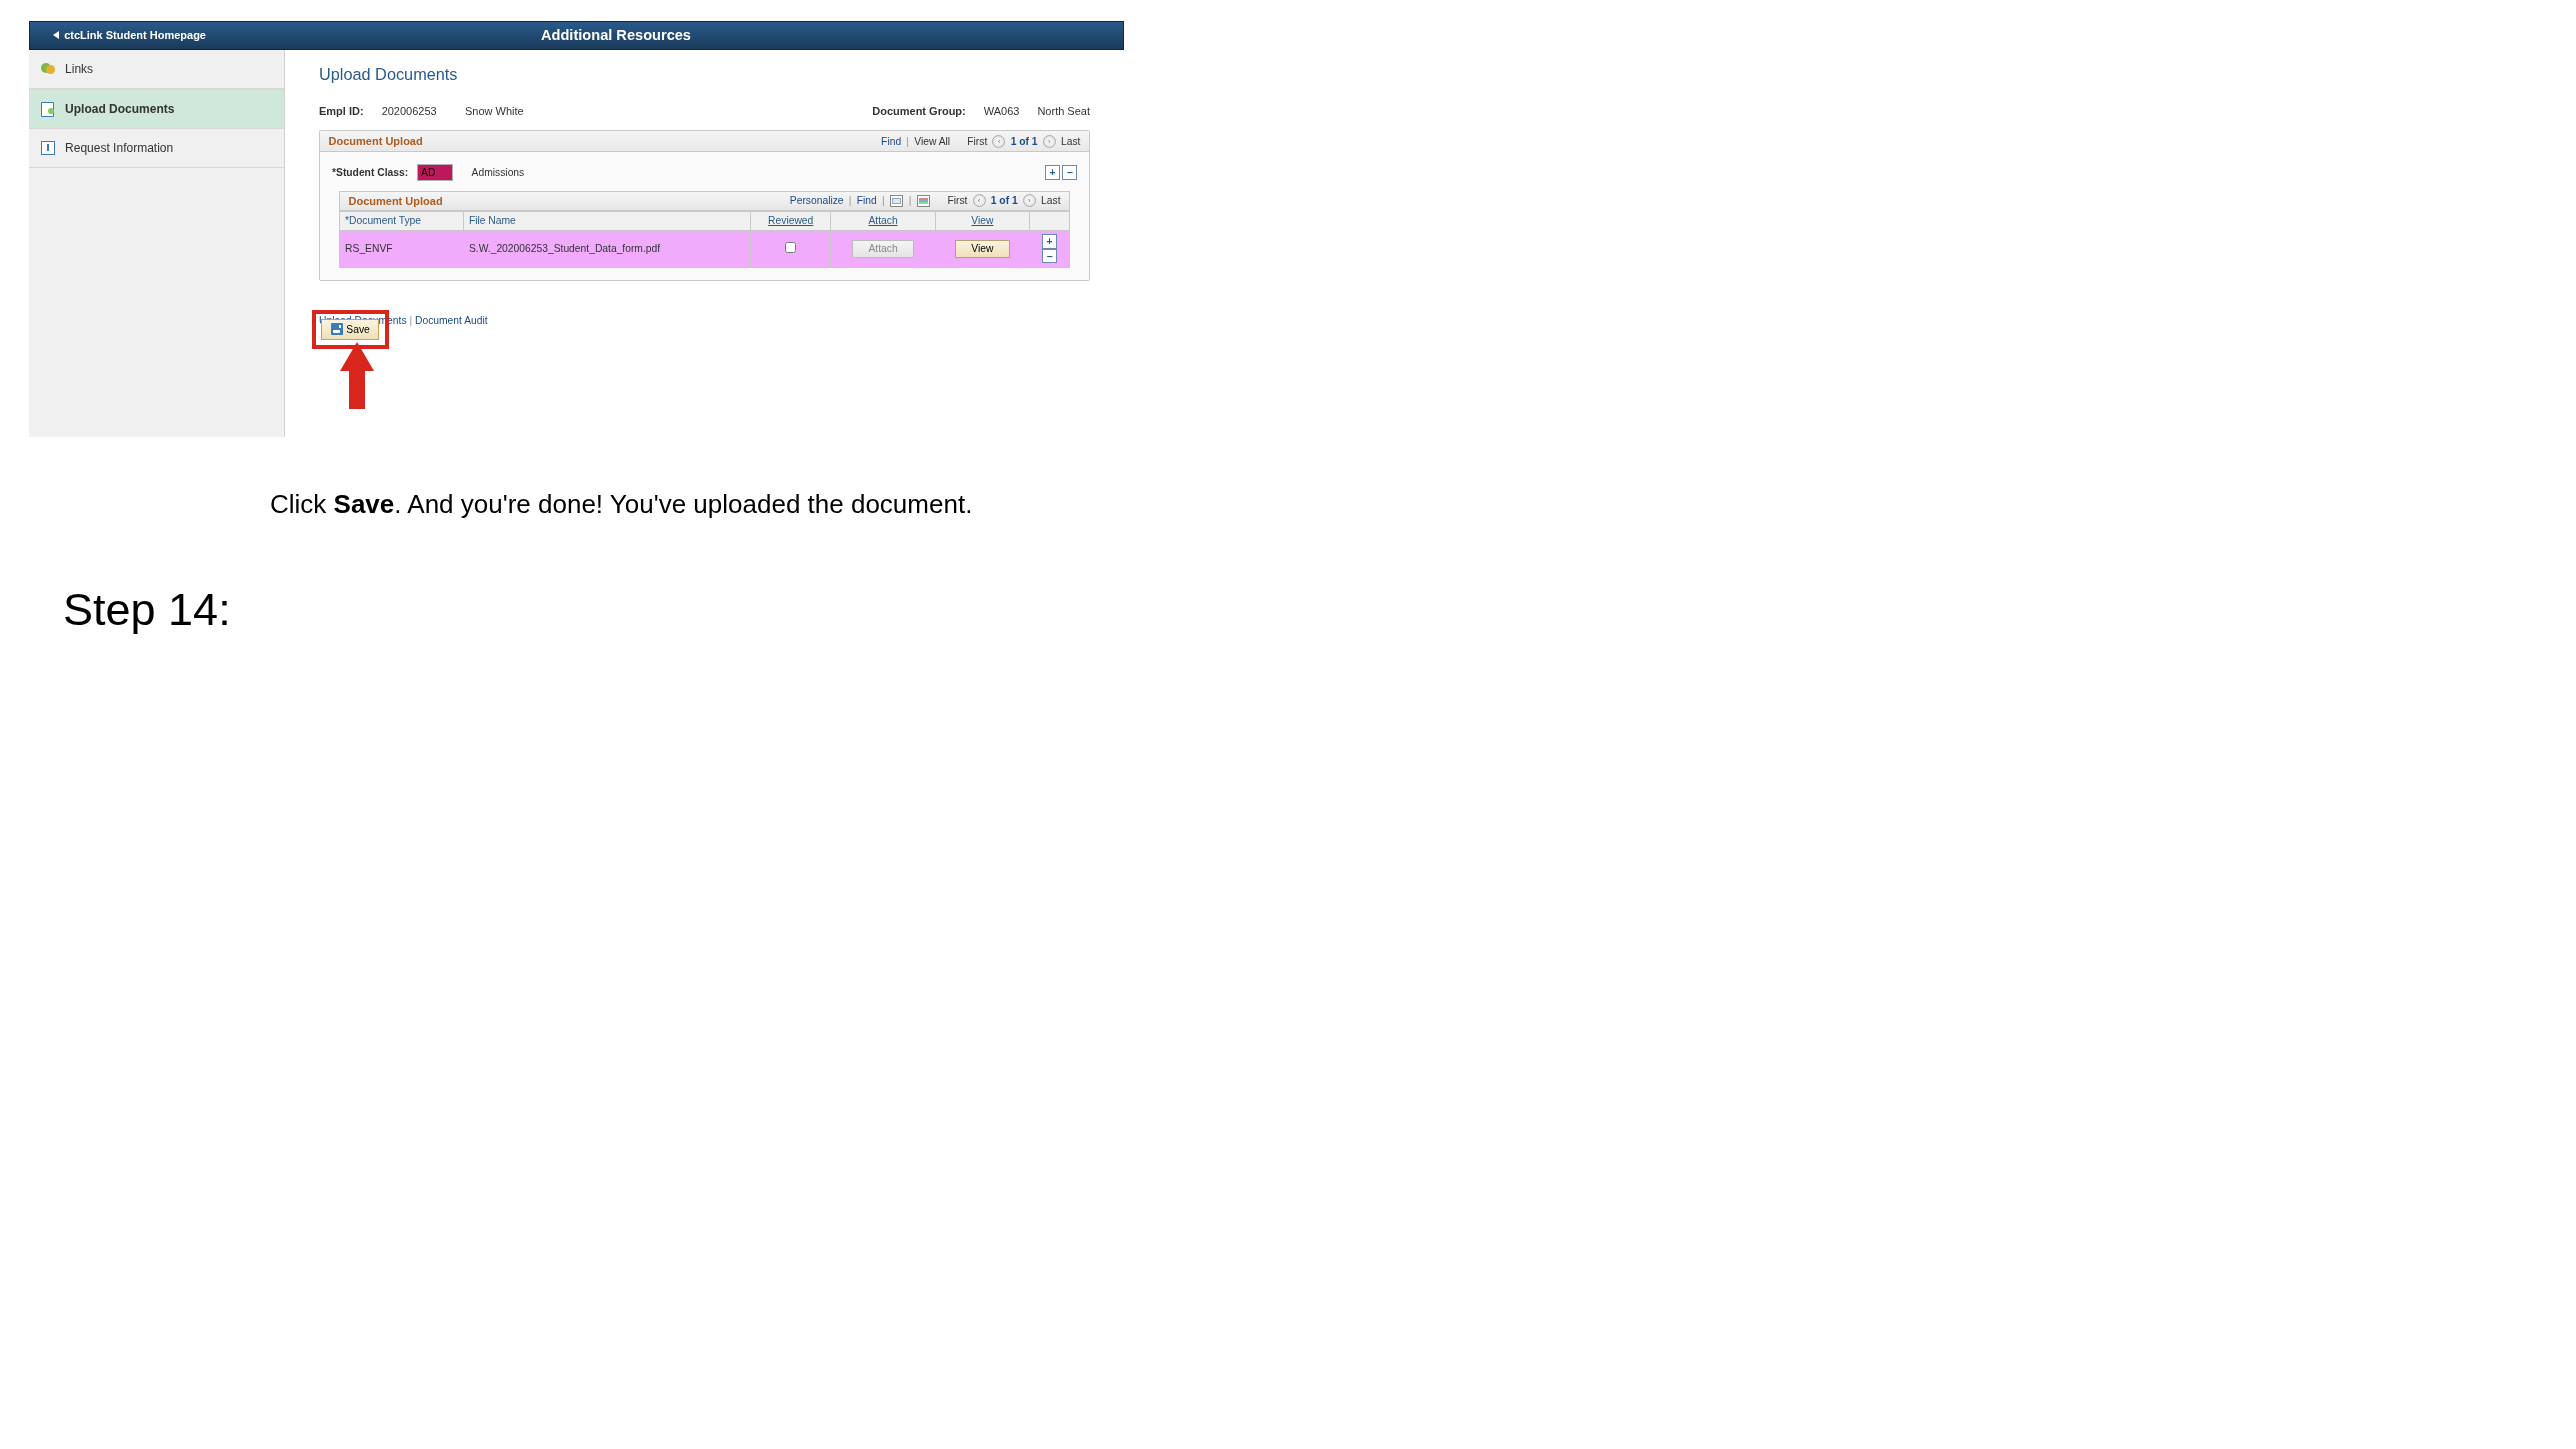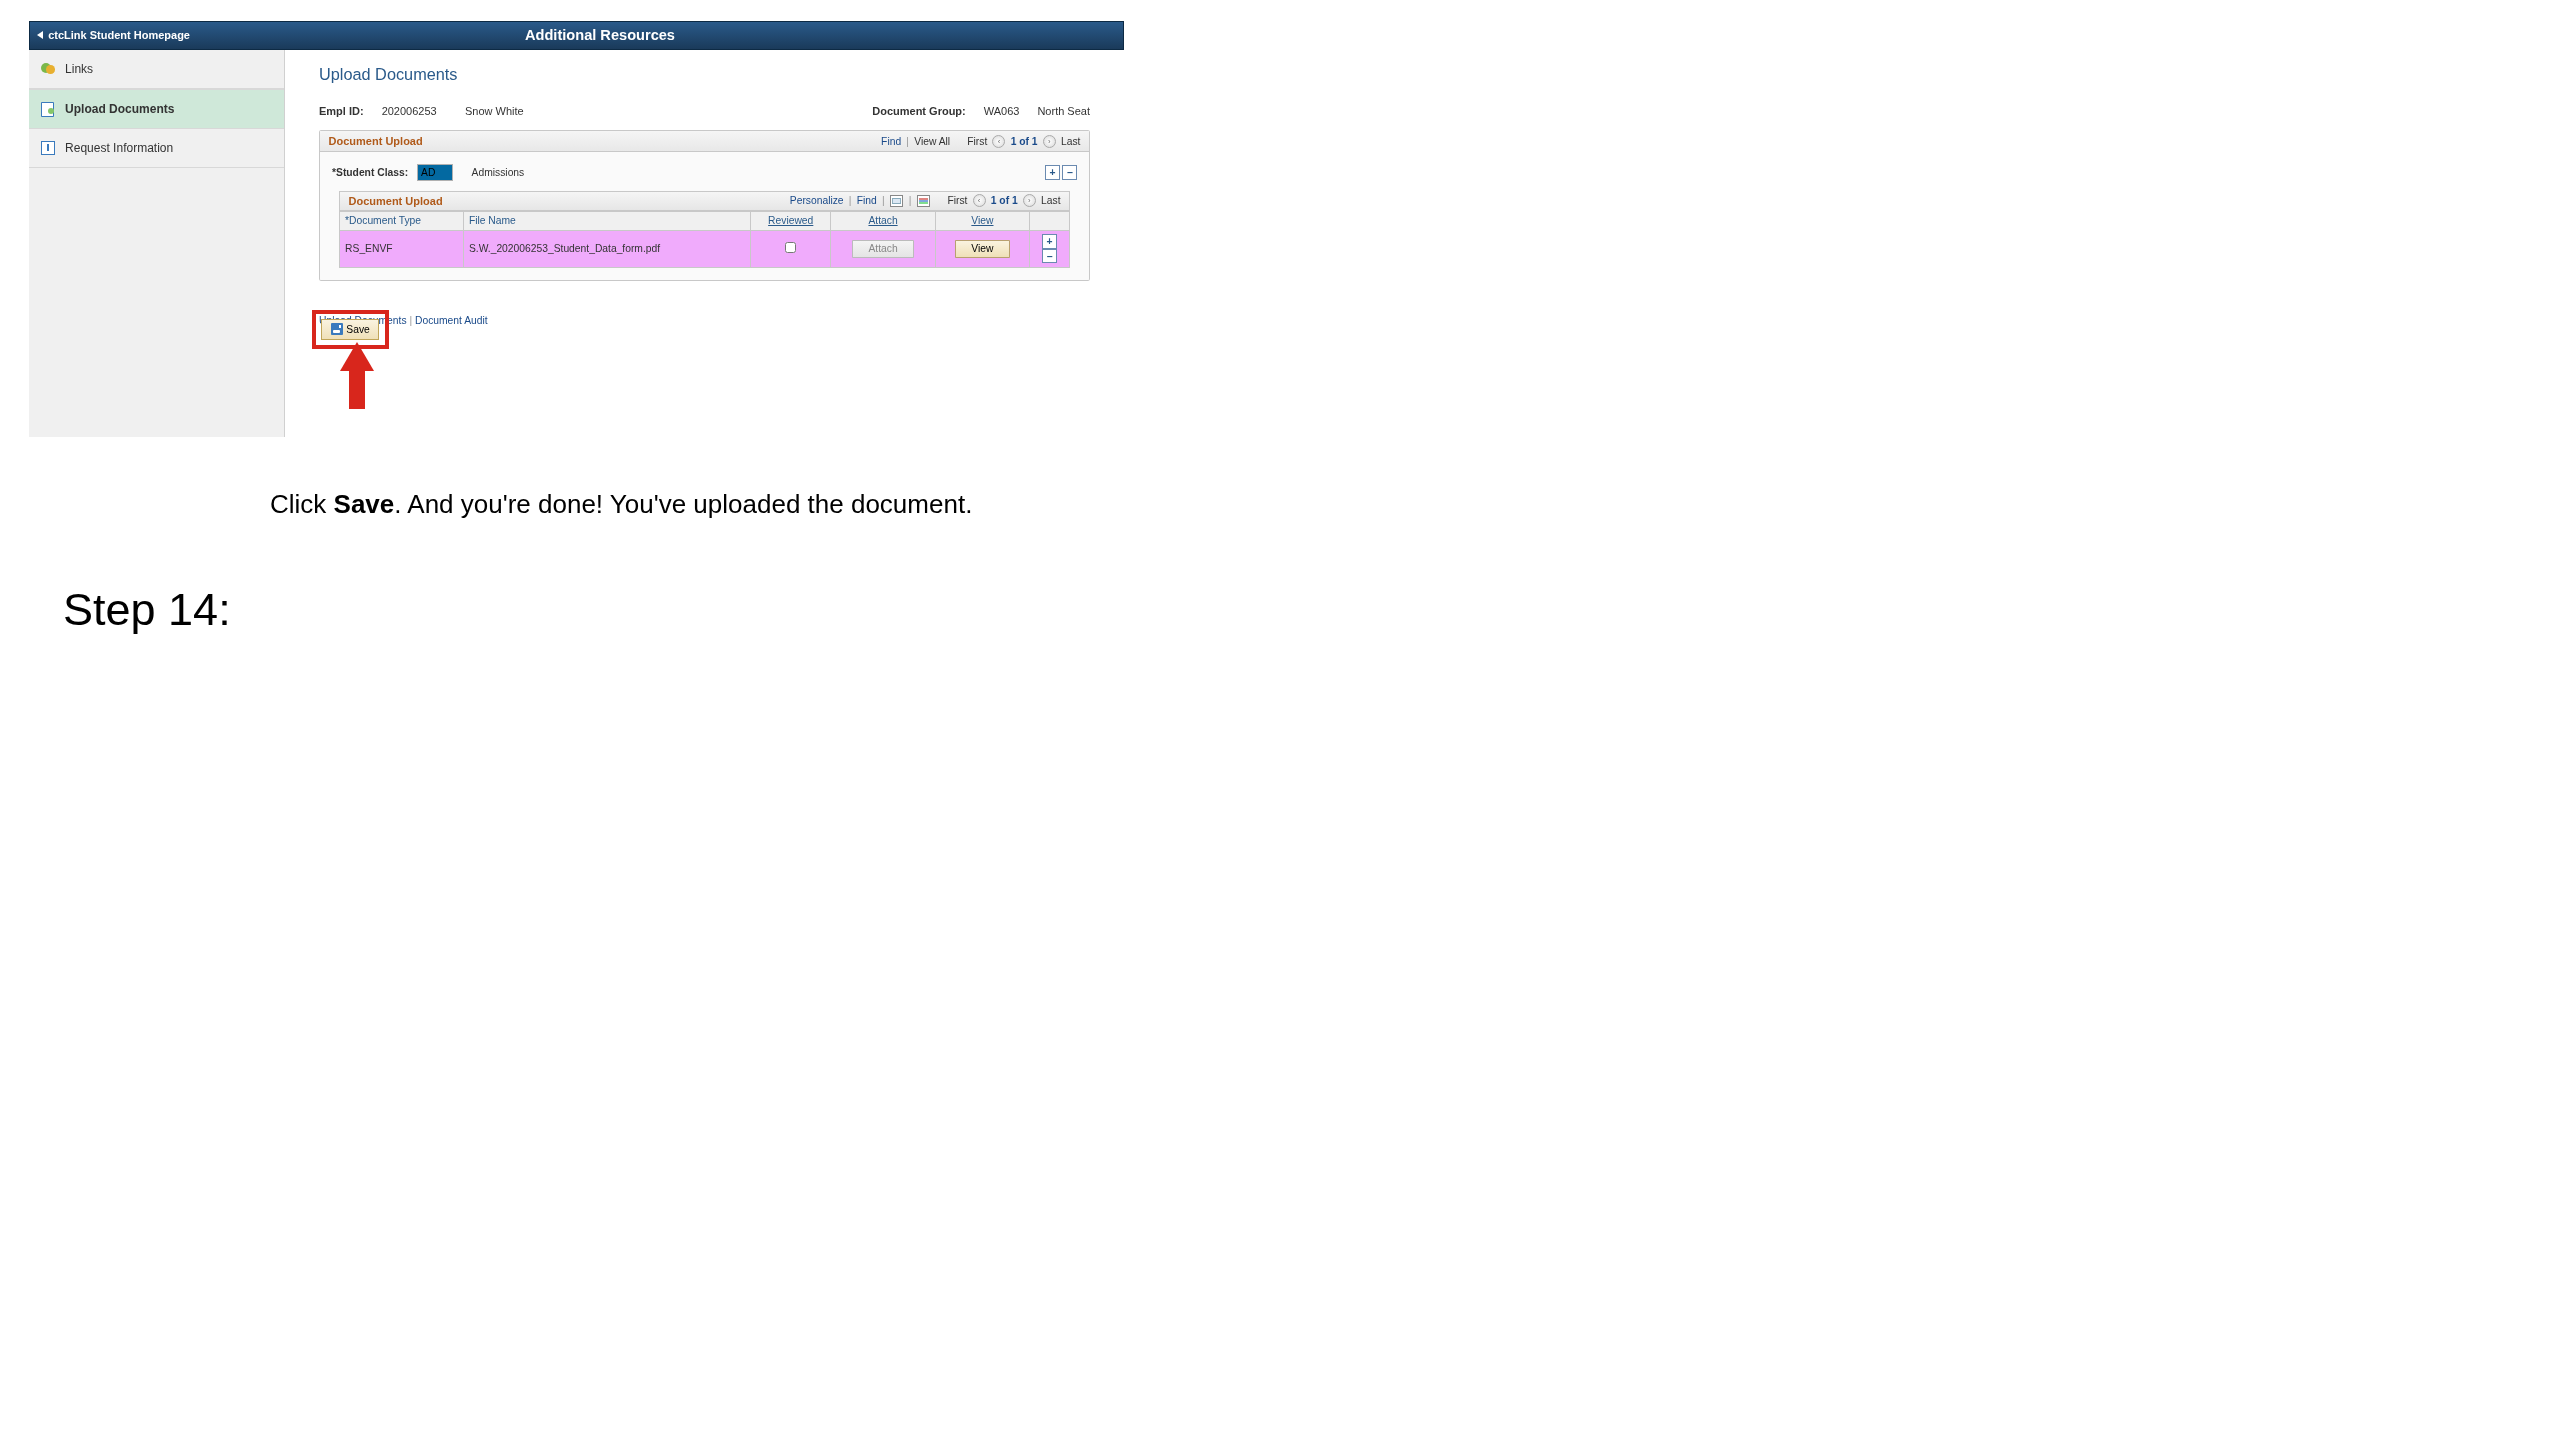--- a/index.html
+++ b/index.html
@@ -3,21 +3,21 @@
   <meta charset="utf-8">
   <style>
     * { box-sizing: border-box; margin: 0; padding: 0; }
     body { font-family: Arial, Helvetica, sans-serif; background: #fff; font-size: 11px; color: #333; }
     .app-shell { width: 1095px; margin: 20.6px 0 0 29px; }
     .header-bar {
       background: linear-gradient(#2a5a8a, #1a3a5a);
       color: #fff; height: 29px; display: flex; align-items: center;
       border: 0.9px solid #0d2a44;
     }
-    .header-back { display: flex; align-items: center; padding: 0 7px; font-weight: bold; cursor: pointer; gap: 5.2px; font-size: 11px; }
+    .header-back { display: flex; align-items: center; padding: 0 23px; font-weight: bold; cursor: pointer; gap: 5.2px; font-size: 11px; }
     .chev { width: 0; height: 0; border-top: 4.3px solid transparent; border-bottom: 4.3px solid transparent; border-right: 6px solid #fff; }
     .header-title { flex: 1; text-align: center; font-weight: bold; font-size: 14.6px; padding-right: 120px; }
     .body-wrap { display: flex; background: #fff; }
     .sidebar { width: 256px; background: #f0f0f0; border-right: 0.9px solid #d0d0d0; min-height: 387px; }
     .sidebar-item { display: flex; align-items: center; gap: 8.6px; padding: 12px 12px; border-bottom: 0.9px solid #d8d8d8; cursor: pointer; font-size: 12px; }
     .sidebar-item.active { background: #cfe8d9; font-weight: bold; border-top: 0.9px solid #d8d8d8; }
     .side-icon { width: 15.5px; height: 13.7px; display: inline-block; position: relative; }
     .link-icon::before { content: ""; position: absolute; width: 10.3px; height: 10.3px; background: #7ab84a; border-radius: 50%; top: 0.9px; left: 0; }
     .link-icon::after { content: ""; position: absolute; width: 8.6px; height: 8.6px; background: #e8b030; border-radius: 50%; top: 3.4px; left: 5.2px; }
     .doc-icon::before { content: ""; position: absolute; width: 11px; height: 13px; background: #fff; border: 0.9px solid #3a7abd; top: 0; left: 0; border-radius: 0.9px; }
@@ -32,21 +32,21 @@
     .section { border: 0.9px solid #c8c8c8; background: #fafafa; border-radius: 1.7px; }
     .section-header { display: flex; align-items: center; background: linear-gradient(#f5f5f5, #e8e8e8); border-bottom: 0.9px solid #c8c8c8; padding: 3.4px 8.6px; }
     .section-title { color: #b05a1a; font-weight: bold; font-size: 11px; }
     .section-tools { margin-left: auto; display: flex; align-items: center; gap: 5.2px; font-size: 10.3px; }
     .link-blue { color: #1a4a8a; cursor: pointer; }
     .sep { color: #999; }
     .nav-btn { width: 13px; height: 13px; border-radius: 50%; background: radial-gradient(#fff, #d8d8d8); border: 0.9px solid #aaa; display: inline-flex; align-items: center; justify-content: center; cursor: pointer; font-size: 7.7px; color: #666; }
     .section-body { padding: 12px 12px; }
     .class-row { display: flex; align-items: center; gap: 8.6px; margin-bottom: 10.3px; font-size: 10.3px; }
     .class-row .lbl { font-weight: bold; }
-    .text-input { width: 36px; padding: 1.7px 3.4px; border: 0.9px solid #b0b0b0; background: #0369a1; font-size: 10.3px; }
+    .text-input { width: 36px; padding: 1.7px 3.4px; border: 0.9px solid #b0b0b0; background: #be185d; font-size: 10.3px; }
     .class-row .desc { margin-left: 10.3px; color: #333; }
     .pm-btns { margin-left: auto; display: flex; gap: 2.6px; }
     .pm { width: 14.6px; height: 14.6px; border: 0.9px solid #6a8ab0; background: #fff; display: flex; align-items: center; justify-content: center; cursor: pointer; font-size: 10.3px; color: #2a5a8a; font-weight: bold; }
     .inner-section { margin: 3.4px 6.9px 0 6.9px; }
     .inner-head { display: flex; align-items: center; background: linear-gradient(#f5f5f5, #e6e6e6); border: 0.9px solid #c8c8c8; padding: 2.6px 8.6px; }
     .inner-title { color: #b05a1a; font-weight: bold; font-size: 11px; }
     .inner-tools { margin-left: auto; display: flex; align-items: center; gap: 5.2px; font-size: 10.3px; }
     .mini-ico { width: 13.7px; height: 12px; border: 0.9px solid #888; background: #fff; display: inline-block; position: relative; cursor: pointer; }
     .mini-ico.grid::after { content: ""; position: absolute; inset: 1.7px; background: linear-gradient(#d0504a 33%, #4a80d0 33% 66%, #4ad060 66%); opacity: .7; }
     .mini-ico.sheet::after { content: ""; position: absolute; inset: 1.7px; background: #dce8f4; box-shadow: inset 0 0 0 0.9px #8ab; }

